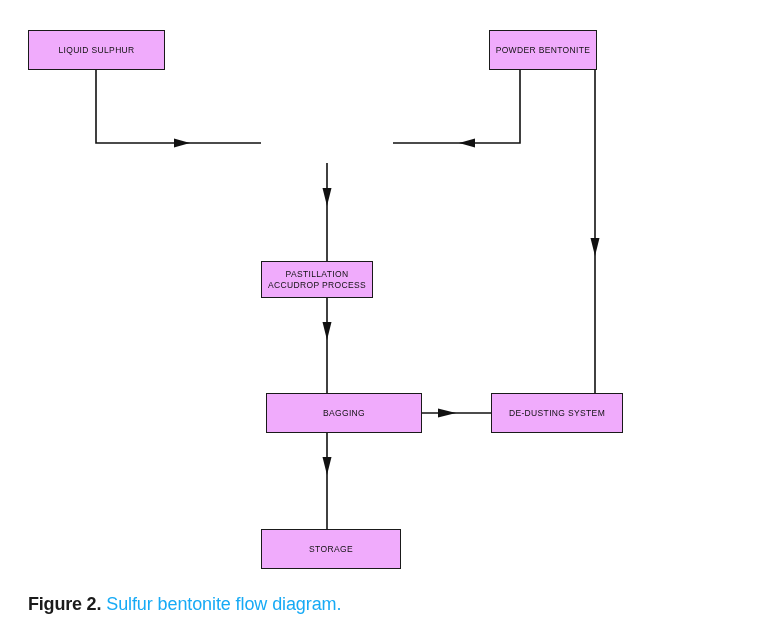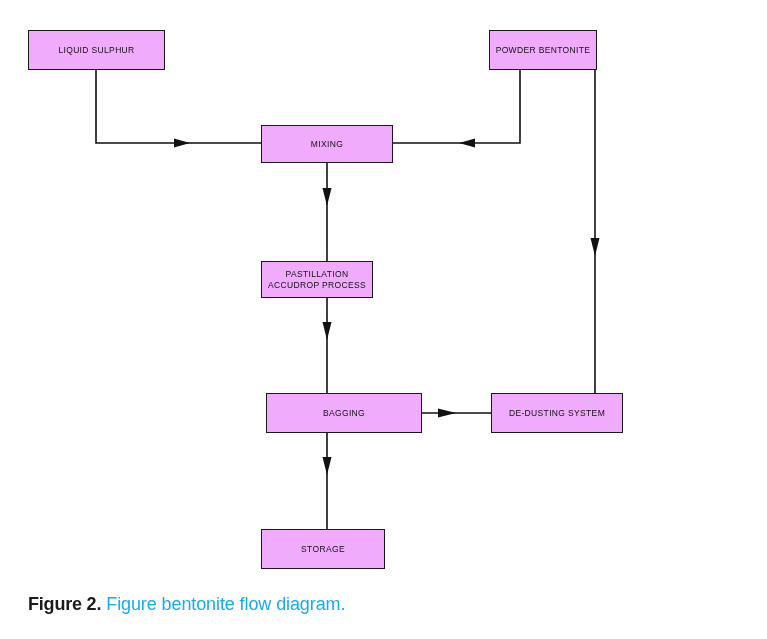--- a/index.html
+++ b/index.html
@@ -43,21 +43,21 @@
     font-weight: 400;
   }
 
   
   #node-liquid-sulphur   { left: 28px;  top: 30px;  width: 137px; height: 40px; }
   #node-powder-bentonite { left: 489px; top: 30px;  width: 108px; height: 40px; }
   #node-mixing           { left: 261px; top: 125px; width: 132px; height: 38px; }
   #node-pastillation     { left: 261px; top: 261px; width: 112px; height: 37px; }
   #node-bagging          { left: 266px; top: 393px; width: 156px; height: 40px; }
   #node-dedusting        { left: 491px; top: 393px; width: 132px; height: 40px; }
-  #node-storage          { left: 261px; top: 529px; width: 124px; height: 40px; }
+  #node-storage          { left: 261px; top: 529px; width: 140px; height: 40px; }
 
   #connector-layer {
     position: absolute;
     left: 0;
     top: 0;
     width: 767px;
     height: 585px;
     pointer-events: none;
   }
 
@@ -125,23 +125,20 @@
   </svg>
 
   <div class="node-box" id="node-liquid-sulphur">
     <span class="node-label">LIQUID SULPHUR</span>
   </div>
 
   <div class="node-box" id="node-powder-bentonite">
     <span class="node-label">POWDER BENTONITE</span>
   </div>
 
-  <div class="node-box" id="node-mixing">
-    <span class="node-label">MIXING</span>
-  </div>
 
   <div class="node-box" id="node-pastillation">
     <span class="node-label">PASTILLATION
 ACCUDROP PROCESS</span>
   </div>
 
   <div class="node-box" id="node-bagging">
     <span class="node-label">BAGGING</span>
   </div>
 
@@ -150,14 +147,14 @@
   </div>
 
   <div class="node-box" id="node-storage">
     <span class="node-label">STORAGE</span>
   </div>
 
 </div>
 
 <div id="figure-caption">
   <span class="caption-number" style="color: rgb(27, 27, 27);">Figure 2.</span>
-  <span class="caption-text" style="color: rgb(23, 170, 245);">Figure bentonite flow diagram.</span>
+  <span class="caption-text" style="color: rgb(23, 170, 245);">Sulfur bentonite flow diagram.</span>
 </div>
 
 </body></html>

